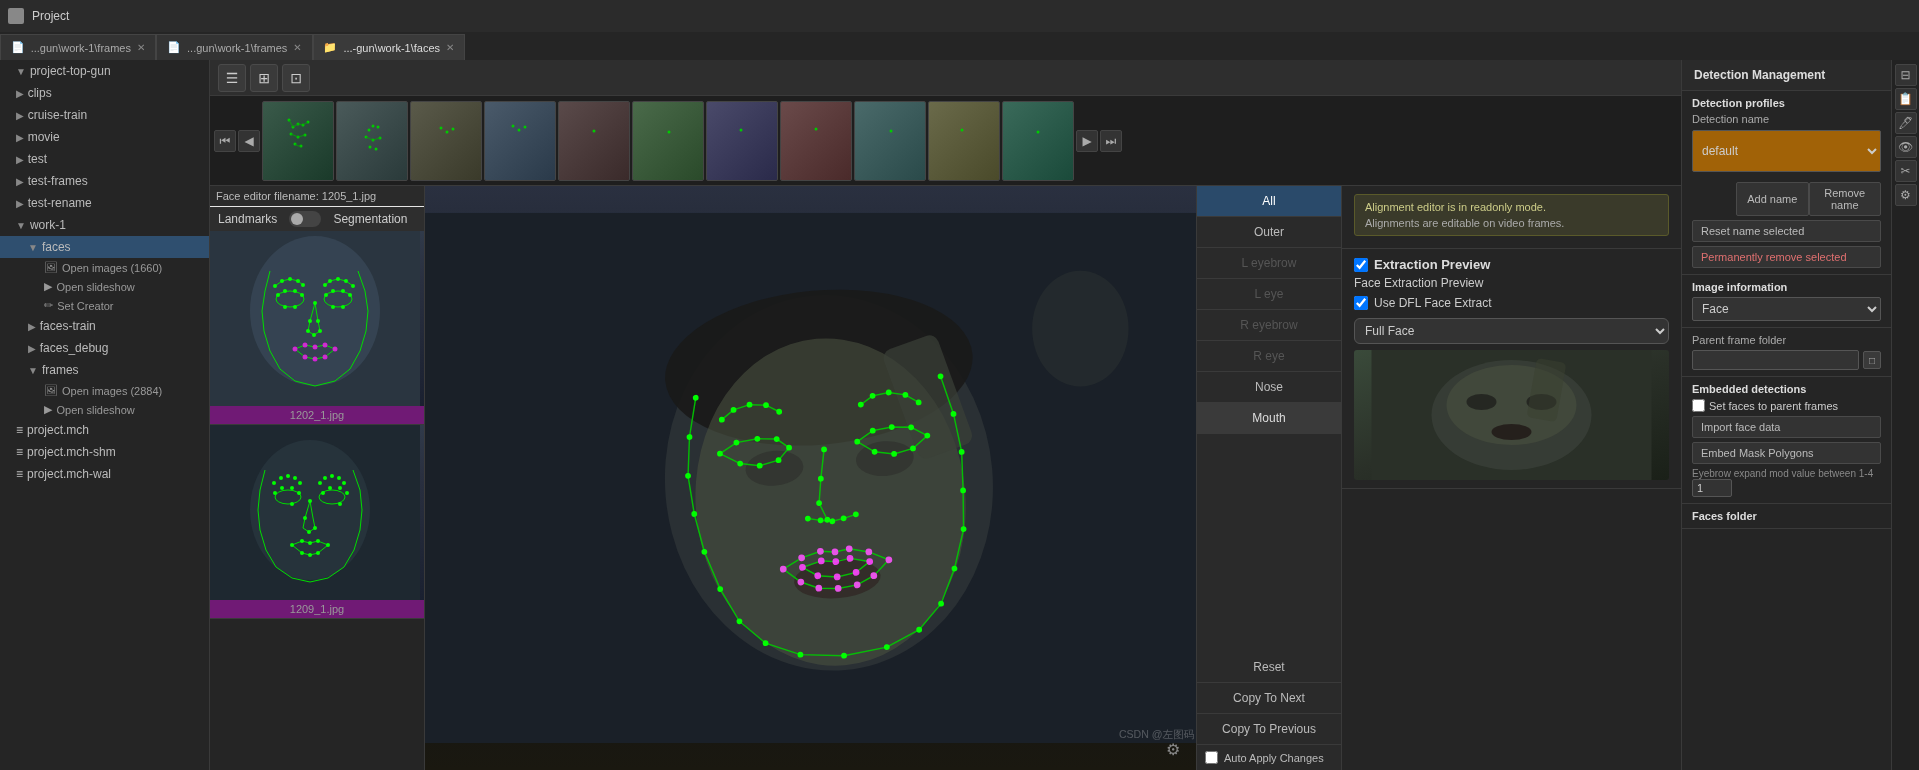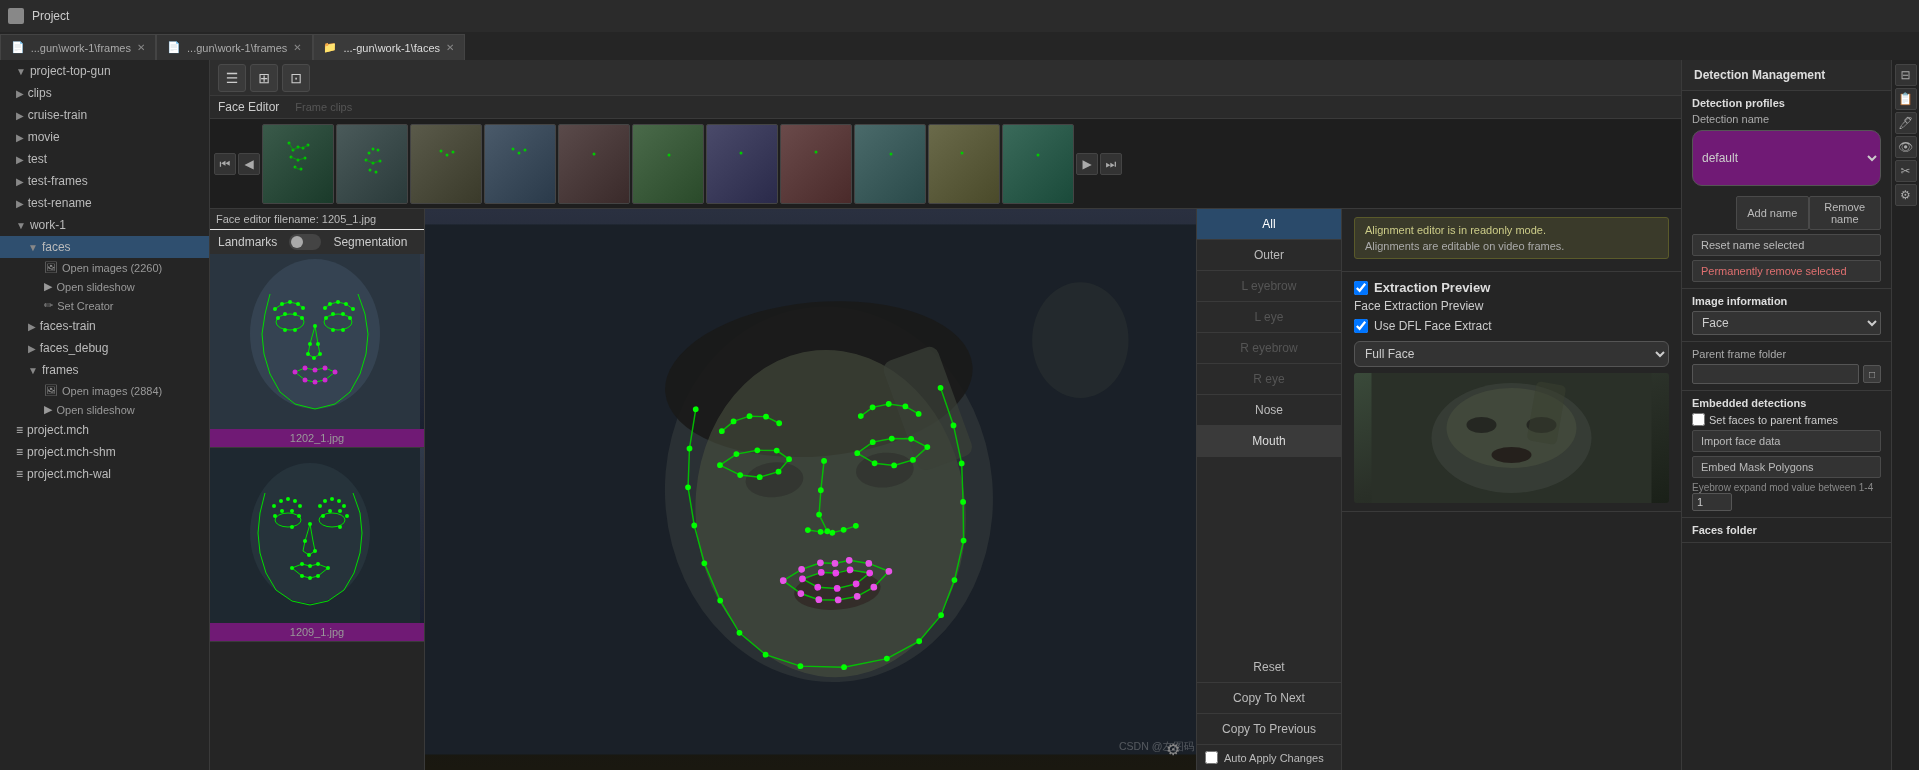--- a/index.html
+++ b/index.html
@@ -375,26 +375,26 @@
       border-bottom: 1px solid #3a3a3a;
     }
     .detection-section-title {
       font-size: 11px;
       font-weight: bold;
       color: #ddd;
       margin-bottom: 4px;
     }
     .detection-name-select {
       width: 100%;
-      background: #701a75;
+      background: #a16207;
       border: 1px solid #555;
       color: #ccc;
-      padding: 19px 5px;
-      font-size: 12px;
-      border-radius: 10px;
+      padding: 12px 5px;
+      font-size: 12px;
+      border-radius: 2px;
       margin-top: 2px;
     }
     .detection-btn {
       display: block;
       width: 100%;
       padding: 4px 8px;
       background: #333;
       border: 1px solid #4a4a4a;
       color: #bbb;
       font-size: 11px;
@@ -566,21 +566,21 @@
     <div class="sidebar-item indent-1">
       <span class="arrow">▼</span>
       <span>work-1</span>
     </div>
     <div class="sidebar-item indent-2 active">
       <span class="arrow">▼</span>
       <span>faces</span>
     </div>
     <div class="sidebar-action">
       <span>🖼</span>
-      <span>Open images (2260)</span>
+      <span>Open images (1660)</span>
     </div>
     <div class="sidebar-action">
       <span>▶</span>
       <span>Open slideshow</span>
     </div>
     <div class="sidebar-action">
       <span>✏</span>
       <span>Set Creator</span>
     </div>
     <div class="sidebar-item indent-2">
@@ -620,24 +620,20 @@
   <div class="content-area">
 
     <div class="toolbar">
       <button class="toolbar-btn">☰</button>
       <button class="toolbar-btn">⊞</button>
       <button class="toolbar-btn">⊡</button>
     </div>
 
     <div style="display:flex; flex-direction:column; flex:1; overflow:hidden;">
 
-      <div class="face-editor-header">
-        <span>Face Editor</span>
-        <span style="margin-left:8px; color:#555; font-size:11px; cursor: default;">Frame clips</span>
-      </div>
 
       <div class="filmstrip">
         <div class="filmstrip-nav">⏮</div>
         <div class="filmstrip-nav">◀</div>
 
         <div class="filmstrip-frame">
           <div class="frame-face" style="background:linear-gradient(135deg,#3a5a4a,#2a4a3a,#1a3a2a);">
             <svg width="72" height="80" viewBox="0 0 72 80">
               <circle cx="30" cy="25" r="1.5" fill="#00cc00"></circle>
               <circle cx="35" cy="22" r="1.5" fill="#00cc00"></circle>

